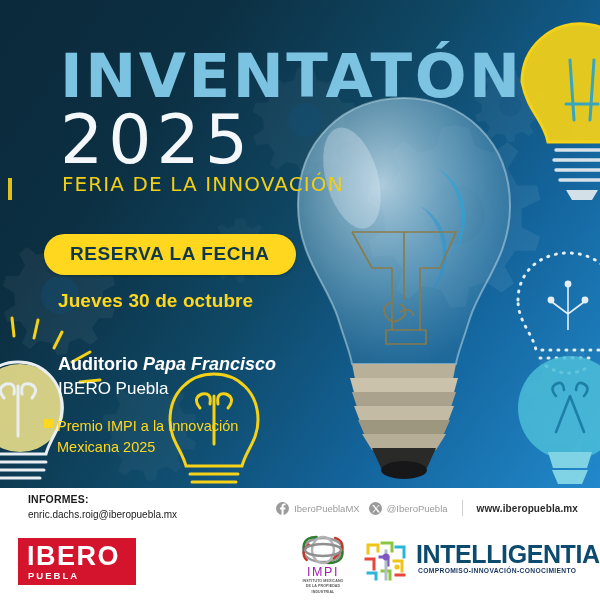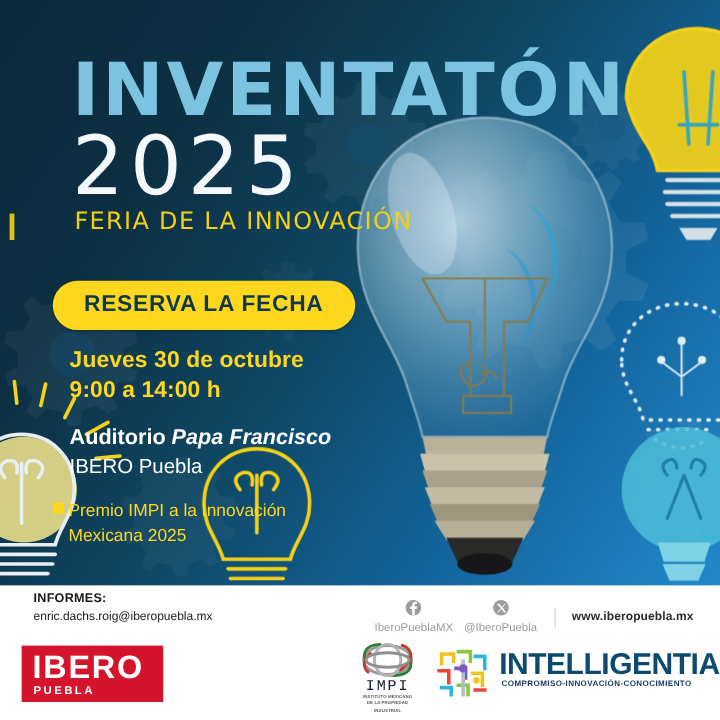--- a/index.html
+++ b/index.html
@@ -52,21 +52,21 @@
 
   
   .footer{position:absolute;left:0;top:488px;width:600px;height:112px;
           background:#ffffff;}
   .f-top{position:relative;height:44px;}
   .informes{position:absolute;left:28px;top:4px;color:#1a1a1a;font-size:10px;
             line-height:1.45;}
   .informes b{font-size:10.5px;letter-spacing:.2px;}
   .social{position:absolute;right:22px;top:12px;display:flex;align-items:center;
           gap:9px;color:#9b9b9b;font-size:9.5px;}
-  .soc-item{display:flex;align-items:center;gap:5px;flex-direction:column;}
+  .soc-item{display:flex;align-items:center;gap:5px;}
   .soc-ic{width:13px;height:13px;border-radius:50%;background:#9b9b9b;
           display:flex;align-items:center;justify-content:center;flex:none;}
   .soc-ic svg{display:block;}
   .divider{width:1px;height:16px;background:#cfcfcf;margin:0 5px;}
   .site{color:#2b2b2b;font-weight:700;font-size:10px;letter-spacing:.1px;text-align:right;}
 
   
   .logos{position:absolute;left:0;top:44px;width:600px;height:68px;}
   .ibero{position:absolute;left:18px;top:6px;width:118px;height:47px;
          background:#d4142d;color:#fff;}
@@ -80,22 +80,22 @@
   .econ-name{position:absolute;left:35px;top:0px;font-size:20px;font-weight:700;
              color:#621132;font-family:"Liberation Serif",serif;letter-spacing:-.2px;}
   .econ-sub{position:absolute;left:36px;top:22px;font-size:5px;color:#621132;
             letter-spacing:.3px;font-weight:700;}
   .econ-cap{position:absolute;left:0;top:31px;width:128px;text-align:center;
             font-size:7.6px;color:#b3242b;line-height:1.45;font-weight:700;}
 
   .impi{position:absolute;left:292px;top:3px;width:62px;height:58px;}
   .impi-mark{position:absolute;left:6px;top:0;width:50px;height:30px;}
   .impi-name{position:absolute;left:0;top:30px;width:62px;text-align:center;
-             font-size:12.5px;letter-spacing:1.6px;color:#0f172a;
-             font-family:Liberation Mono, monospace;}
+             font-size:12.5px;letter-spacing:1.6px;color:#a21caf;
+             font-family:Liberation Sans, sans-serif;}
   .impi-cap{position:absolute;left:0;top:44px;width:62px;text-align:center;
             font-size:3.6px;color:#5a5a5a;line-height:1.5;letter-spacing:.1px;
             font-weight:700;}
 
   .intel{position:absolute;left:362px;top:6px;width:222px;height:50px;}
   .intel-mark{position:absolute;left:0;top:1px;width:48px;height:42px;}
   .intel-name{position:absolute;left:54px;top:2px;font-size:25px;font-weight:700;
               color:#0c4a6e;letter-spacing:-.4px;}
   .intel-cap{position:absolute;left:56px;top:29px;font-size:6.7px;
              color:#16355f;letter-spacing:.35px;font-weight:700;}
@@ -255,21 +255,20 @@
 
     <div class="copy">
       <div class="title">INVENTATÓN</div>
       <div class="year">2025</div>
       <div class="subtitle">FERIA DE LA INNOVACIÓN</div>
 
       <button class="cta">RESERVA LA FECHA</button>
 
       <div class="date">
         <div>Jueves 30 de octubre</div>
-        <div>9:00 a 14:00 h</div>
       </div>
 
       <div class="venue">
         <div><span class="reg">Auditorio </span><span class="it">Papa Francisco</span></div>
         <div class="l2">IBERO Puebla</div>
       </div>
 
       <div class="award">
         <span class="bullet"></span>
         <span>

